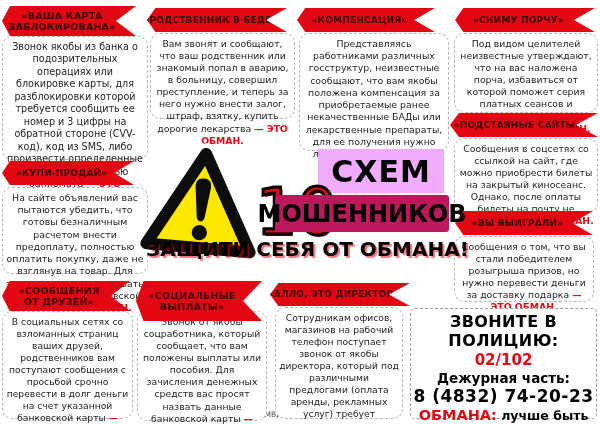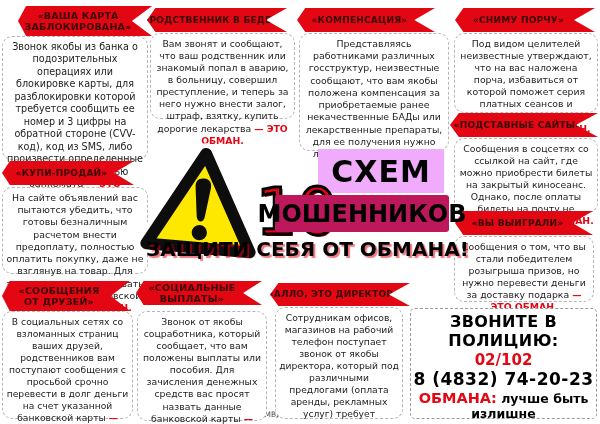--- a/index.html
+++ b/index.html
@@ -18,37 +18,37 @@
   }
   .rib-1line{white-space:nowrap;font-size:9px;padding:0 22px 0 9px;}
   
   .box{
     position:absolute;background:#fff;border:1.5px dashed #b5b5b5;border-radius:10px;
     box-sizing:border-box;padding:4px 3px;text-align:center;color:#1c1c1c;
     font-size:9.5px;line-height:1.3;z-index:2;
   }
   .obman{color:#e30613;font-weight:bold;}
   
-  .rb-card1{left:18px;top:6px;width:134px;height:30px;}
+  .rb-card1{left:2px;top:6px;width:134px;height:30px;}
   .bx-card1{left:2px;top:36px;width:146px;height:124px;font-size:9.6px;}
   .rb-card2{left:147px;top:8px;width:140px;height:24px;}
   .bx-card2{left:150px;top:33px;width:145px;height:86px;font-size:9.3px;}
   .rb-card3{left:297px;top:8px;width:138px;height:24px;}
   .bx-card3{left:299px;top:33px;width:150px;height:118px;font-size:9.4px;}
   .rb-card4{left:455px;top:8px;width:140px;height:24px;}
   .bx-card4{left:454px;top:33px;width:144px;height:80px;font-size:9.3px;}
   .rb-card5{left:2px;top:161px;width:132px;height:24px;}
   .bx-card5{left:2px;top:187px;width:146px;height:87px;font-size:9.4px;}
   .rb-card6{left:450px;top:113px;width:148px;height:24px;}
   .bx-card6{left:454px;top:138px;width:144px;height:75px;font-size:9.3px;}
   .rb-card7{left:455px;top:211px;width:138px;height:24px;}
   .bx-card7{left:454px;top:236px;width:140px;height:66px;font-size:9.3px;}
   .rb-card8{left:2px;top:281px;width:128px;height:30px;}
   .bx-card8{left:2px;top:311px;width:131px;height:108px;font-size:9.2px;}
-  .rb-card9{left:136px;top:281px;width:126px;height:24px;}
+  .rb-card9{left:136px;top:281px;width:126px;height:40px;}
   .bx-card9{left:137px;top:311px;width:130px;height:110px;font-size:9.3px;}
   .rb-card10{left:270px;top:283px;width:140px;height:23px;}
   .bx-card10{left:275px;top:307px;width:128px;height:112px;font-size:9.2px;}
   
   .warn-tri{position:absolute;left:143px;top:128px;width:118px;height:148px;
     transform:rotate(5deg);z-index:4;}
   .title-number{
     position:absolute;left:256px;top:140px;z-index:5;
     font-size:64px;font-weight:normal;line-height:1;color:#e30613;
     -webkit-text-stroke:3px #000;text-shadow:2px 2px 0 #7a0000;margin-top:40px;
@@ -178,20 +178,21 @@
     <circle cx="50" cy="74" r="6.5" fill="#0d0d0d"></circle>
   </svg>
   <div class="title-number">10</div>
   <div class="title-word1">СХЕМ</div>
   <div class="title-word2">МОШЕННИКОВ</div>
   <div class="subtitle">ЗАЩИТИ СЕБЯ ОТ ОБМАНА!</div>
 
   <div class="police">
     <div class="police-title">ЗВОНИТЕ В ПОЛИЦИЮ:</div>
     <div class="police-number">02/102</div>
+    <div class="police-duty">Дежурная часть:</div>
     <div class="police-phone">8 (4832) 74-20-23</div>
     <div class="police-remember">
       <span class="remember-label">ОБМАНА:</span>
       <span>лучше быть излишне подозрительным, чем оказаться обманутым!</span>
     </div>
   </div>
 
   <div class="footer">Пресс-служба УМВД России по Брянской области</div>
 
 </div>

